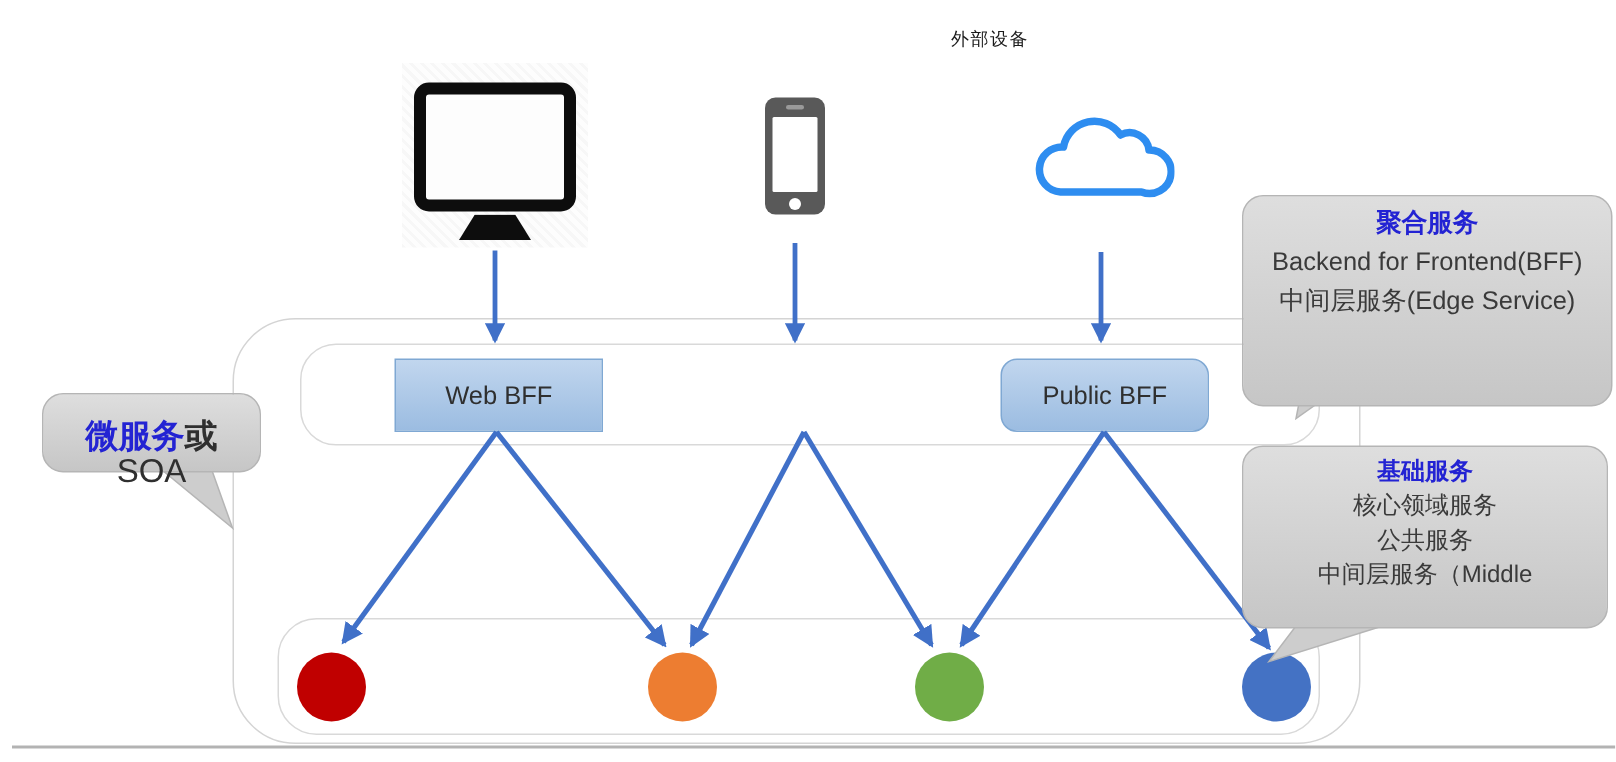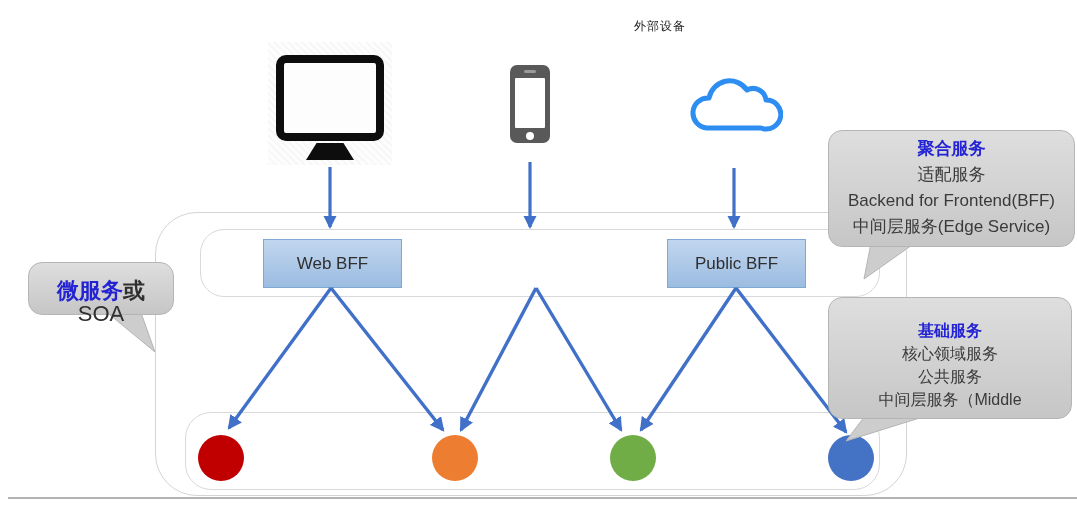--- a/index.html
+++ b/index.html
@@ -50,37 +50,37 @@
   .phone-home{left:16px;top:67px;width:8px;height:8px;background:#fff;border-radius:50%;}
 
   
   .bff-box{
     top:239px;width:137px;height:47px;
     background:linear-gradient(#c1d6ee,#9bbce1);
     border:1px solid #7fa8d3;
     display:flex;align-items:center;justify-content:center;
     font-size:17px;color:#2f2f2f;
   }
-  .bff-web{left:263px;} .bff-mobile{left:468px;} .bff-public{left:667px;}
+  .bff-web{left:263px;} .bff-mobile{left:468px;} .bff-public{left:667px;border-radius:11px;}
 
   
   .service-circle{top:435px;width:46px;height:46px;border-radius:50%;}
   .svc-0{left:198px;} .svc-1{left:432px;} .svc-2{left:610px;} .svc-3{left:828px;}
 
   
   .bubble{
     background:linear-gradient(#dedede,#c6c6c6);
     border:1px solid #b5b5b5;border-radius:14px;
     text-align:center;box-sizing:border-box;
   }
   .bubble-micro{left:28px;top:262px;width:146px;height:53px;padding-top:16px;
     font-size:22px;line-height:23px;color:#2f2f2f;font-weight:bold;}
-  .bubble-agg{left:828px;top:130px;width:247px;height:117px;padding-top:5px;
+  .bubble-agg{left:828px;top:130px;width:247px;height:141px;padding-top:5px;
     font-size:17px;line-height:26px;color:#3a3a3a;}
-  .bubble-base{left:828px;top:297px;width:244px;height:122px;padding-top:21px;
+  .bubble-base{left:828px;top:297px;width:244px;height:122px;padding-top:5px;
     font-size:16px;line-height:23px;color:#3a3a3a;}
   .blue-title{font-weight:bold;}
 
   .bottom-line{left:8px;top:497px;width:1069px;height:2px;background:#b3b3b3;}
 
   svg{display:block;}
   .overlay{left:0;top:0;pointer-events:none;}
 </style>
 </head>
 <body>
@@ -148,21 +148,20 @@
     <line x1="736" y1="288" x2="846" y2="432" stroke="#4070c8" stroke-width="3.4" marker-end="url(#ah)"></line>
   </svg>
 
   <div class="abs bubble bubble-micro">
     <span class="blue-title" style="color:#2323d3;">微服务</span><span>或</span><br>
     <span style="font-weight:normal;margin-top:21px;">SOA</span>
   </div>
 
   <div class="abs bubble bubble-agg">
     <div class="blue-title" style="color:#2323d3;">聚合服务</div>
-    <div>适配服务</div>
     <div>Backend for Frontend(BFF)</div>
     <div>中间层服务(Edge Service)</div>
   </div>
 
   <div class="abs bubble bubble-base">
     <div class="blue-title" style="color:#2323d3;">基础服务</div>
     <div>核心领域服务</div>
     <div>公共服务</div>
     <div>中间层服务（Middle</div>
   </div>

